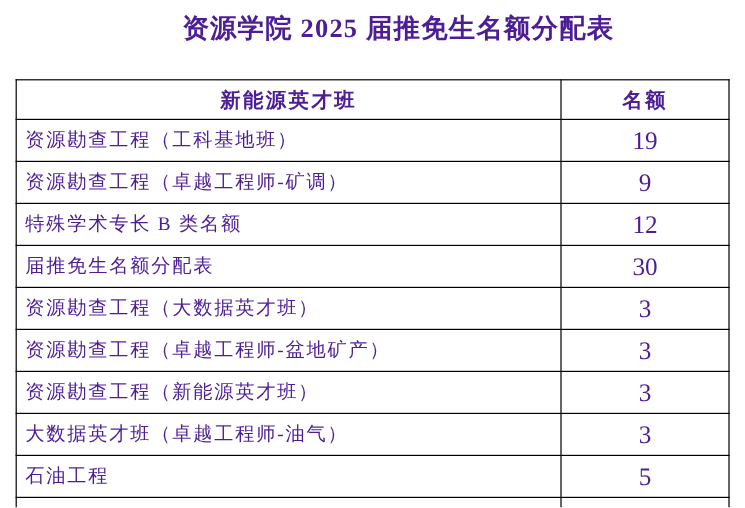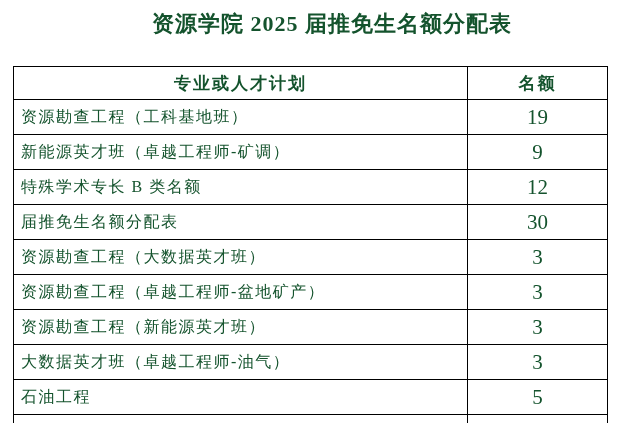--- a/index.html
+++ b/index.html
@@ -1,21 +1,21 @@
 <!DOCTYPE html>
 <html><head>
 <meta charset="utf-8">
 <style>
   html, body { margin: 0; padding: 0; background: #ffffff; }
   .page {
     position: relative;
     width: 621px;
     height: 423px;
     background: #ffffff;
-    color: #14532d;
+    color: #4c1d95;
     font-family: "Liberation Serif", "DejaVu Serif", serif;
     overflow: hidden;
   }
   .doc-title {
     position: absolute;
     top: 9px;
     left: 0;
     width: 100%;
     box-sizing: border-box;
     padding-left: 43px;
@@ -78,31 +78,31 @@
 
   <div class="doc-title">资源学院 2025 届推免生名额分配表</div>
 
   <table class="quota-table">
     <colgroup>
       <col class="c-program">
       <col class="c-quota">
     </colgroup>
     <thead>
       <tr>
-        <th>专业或人才计划</th>
+        <th>新能源英才班</th>
         <th>名额</th>
       </tr>
     </thead>
     <tbody>
         <tr>
           <td class="program-cell">资源勘查工程（工科基地班）</td>
           <td class="quota-cell">19</td>
         </tr>
         <tr>
-          <td class="program-cell">新能源英才班（卓越工程师-矿调）</td>
+          <td class="program-cell">资源勘查工程（卓越工程师-矿调）</td>
           <td class="quota-cell">9</td>
         </tr>
         <tr>
           <td class="program-cell">特殊学术专长 B 类名额</td>
           <td class="quota-cell">12</td>
         </tr>
         <tr>
           <td class="program-cell">届推免生名额分配表</td>
           <td class="quota-cell">30</td>
         </tr>

